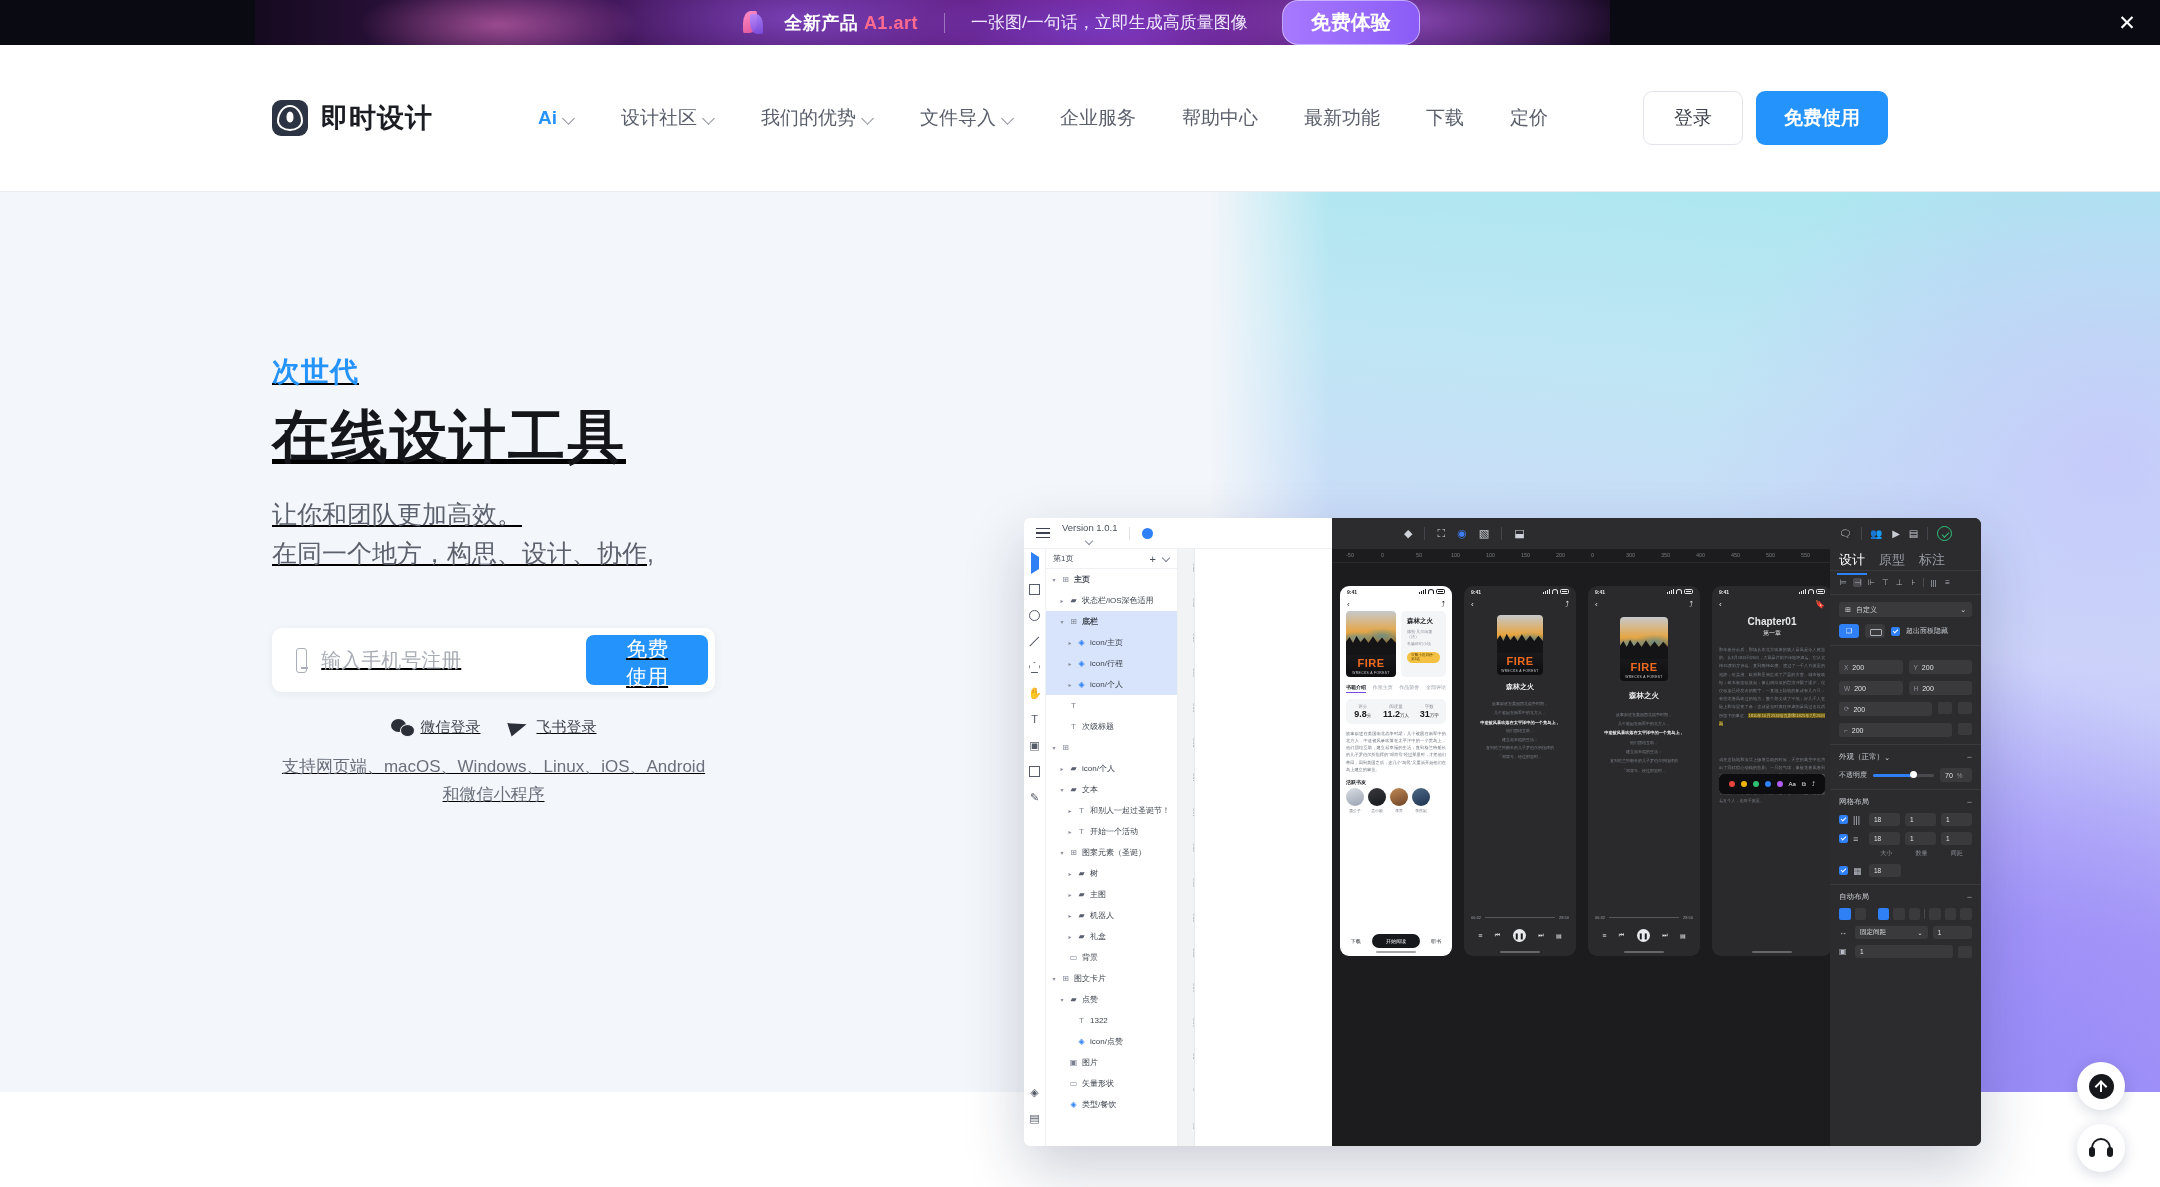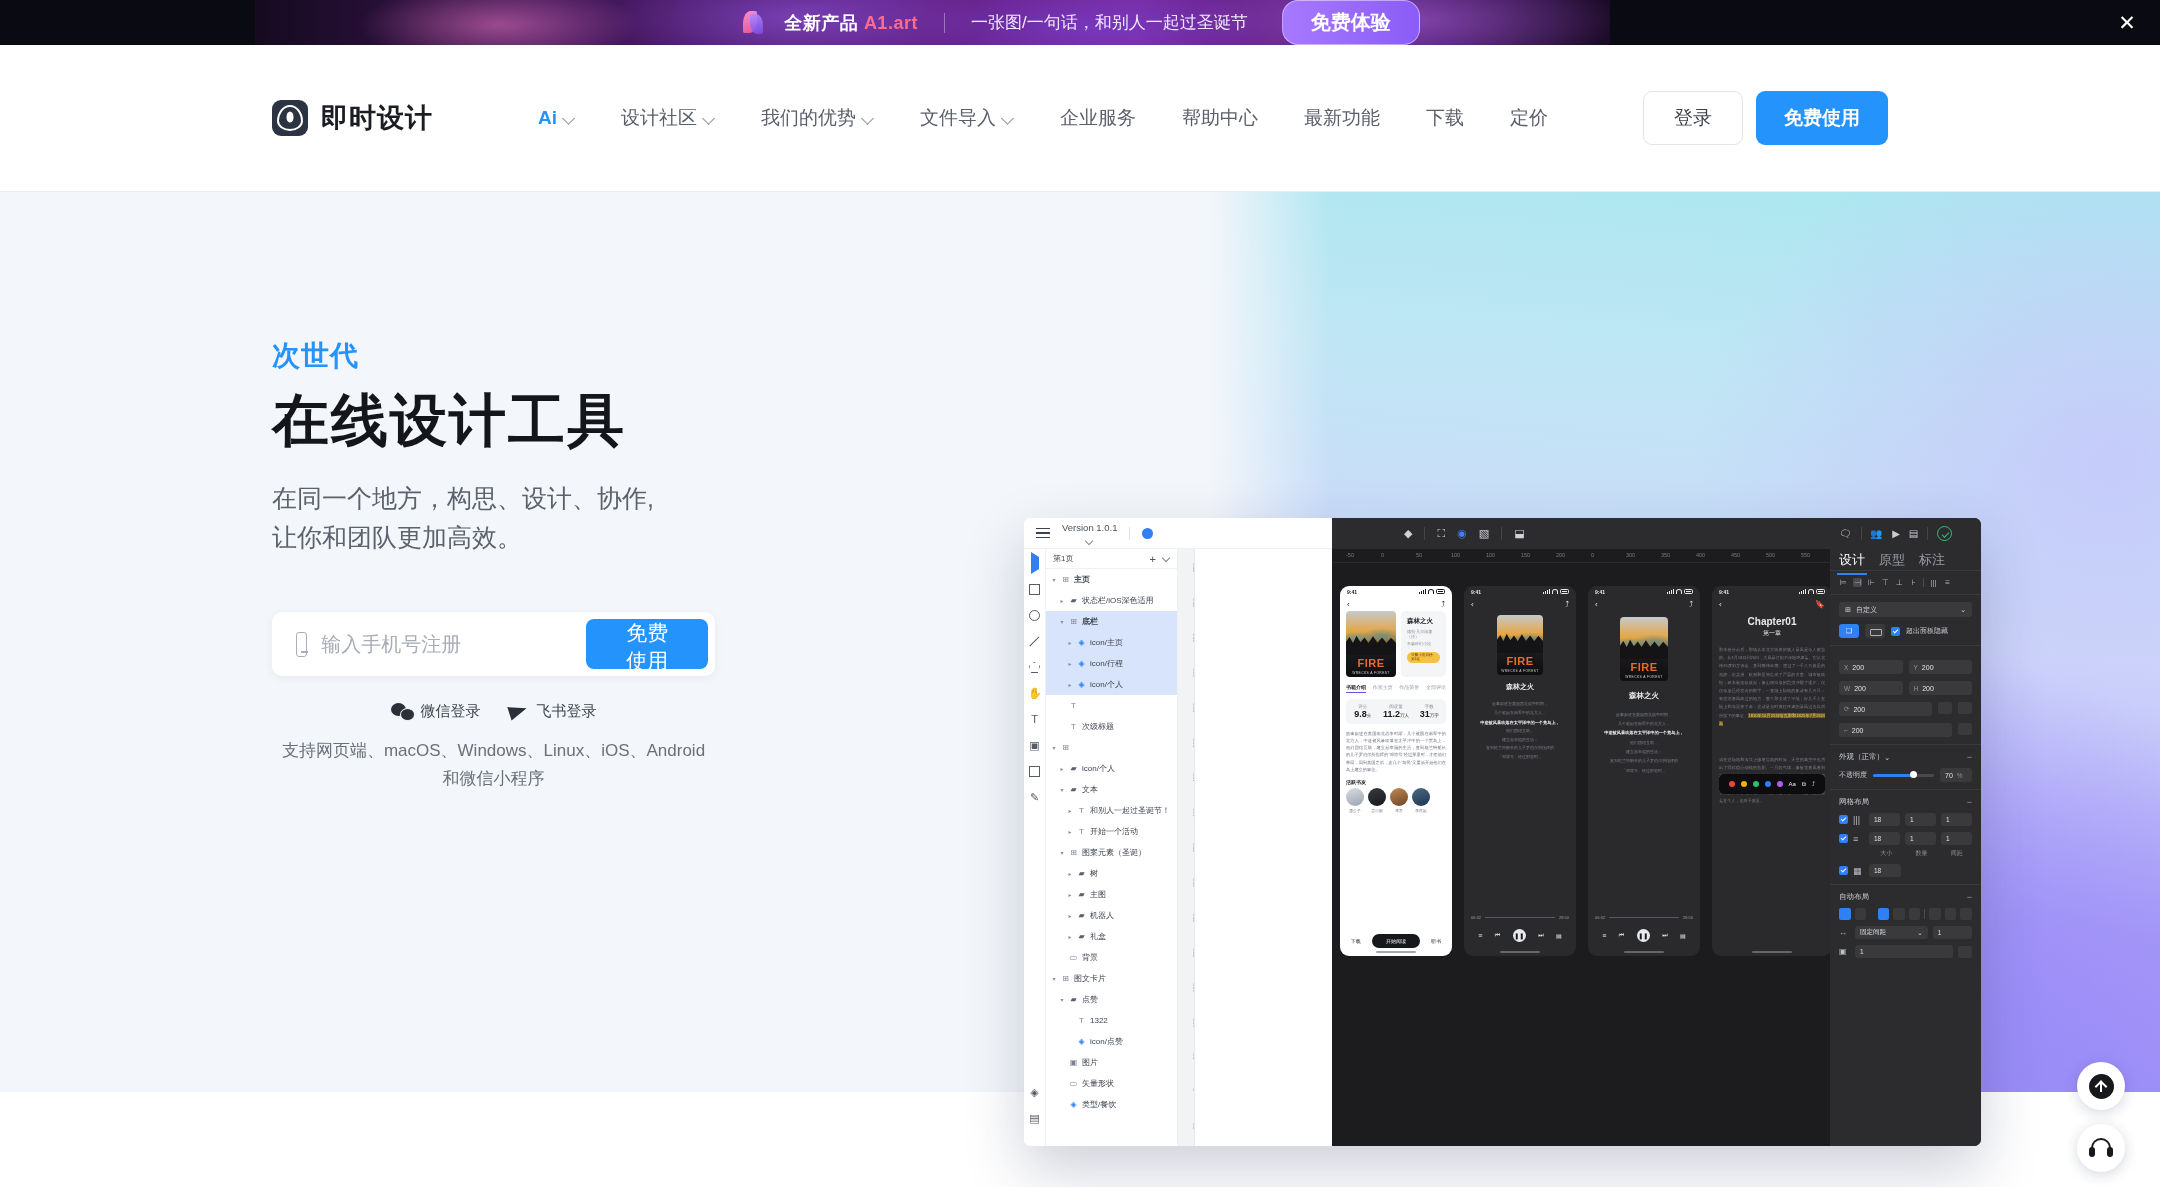--- a/index.html
+++ b/index.html
@@ -107,21 +107,21 @@
       radial-gradient(ellipse 700px 520px at 8% 88%, rgba(143,215,232,.95), transparent 62%),
       radial-gradient(ellipse 900px 600px at 62% 95%, rgba(150,135,248,.95), transparent 68%),
       radial-gradient(ellipse 600px 500px at 95% 30%, rgba(198,200,250,.9), transparent 70%),
       linear-gradient(185deg,#aae7ef 0%, #bfe6f4 22%, #cfd8fa 48%, #a99cf7 76%, #9c8ff6 100%);
   }
   .hero-gradient-fadeleft{
     position:absolute; left:1210px; top:0; width:120px; height:900px;
     background:linear-gradient(90deg,#f3f6fa, rgba(243,246,250,0));
   }
 
-  .hero-left { position:absolute; left:272px; top:0; width:520px; }
+  .hero-left { position:absolute; left:272px; top:16px; width:520px;text-decoration:underline; }
   .kicker { margin-top:145px; font-size:28px; font-weight:bold; color:#2593fc; letter-spacing:1px; }
   .headline { margin-top:14px; font-size:57px; font-weight:bold; color:#14161a; letter-spacing:2px; line-height:1.12; }
   .subline { margin-top:26px; font-size:25px; color:#5c626d; line-height:1.55; }
 
   .signup {
     margin-top:56px; width:443px; height:64px; background:#fff; border-radius:10px;
     display:flex; align-items:center; padding:7px; box-shadow:0 2px 10px rgba(30,40,70,.06);
   }
   .phone-icon { width:17px; height:25px; border:1.7px solid #a9aeb8; border-radius:3px; margin-left:17px; position:relative;}
   .phone-icon::after{ content:""; position:absolute; left:4px; bottom:3px; width:7px; height:2px; background:#a9aeb8; }
@@ -354,21 +354,21 @@
     <div class="promo-bg"></div>
     <div class="promo-inner">
       <div class="promo-logo">
         <div class="leaf-a"></div>
           <div class="leaf-b"></div>
       </div>
       <div class="promo-title">
         <span>全新产品 </span><span class="brand">A1.art</span>
       </div>
       <div class="promo-div"></div>
-      <div class="promo-sub">一张图/一句话，和别人一起过圣诞节</div>
+      <div class="promo-sub">一张图/一句话，立即生成高质量图像</div>
       <div class="promo-cta">免费体验</div>
     </div>
     <div class="promo-close">✕</div>
   </div>
 
   <div class="nav">
     <div class="nav-logo">
       <div class="nav-logo-mark"></div>
       <div class="nav-logo-text">即时设计</div>
     </div>
@@ -412,22 +412,22 @@
   </div>
 
   <div class="hero">
     <div class="hero-gradient"></div>
     <div class="hero-gradient-fadeleft"></div>
 
     <div class="hero-left">
       <div class="kicker">次世代</div>
       <div class="headline">在线设计工具</div>
       <div class="subline">
+        <div>让你和团队更加高效。</div>
         <div>在同一个地方，构思、设计、协作,</div>
-        <div>让你和团队更加高效。</div>
       </div>
 
       <div class="signup">
         <div class="phone-icon"></div>
         <input class="signup-input" placeholder="输入手机号注册" style="">
         <button class="signup-btn">免费使用</button>
       </div>
 
 
       <div class="social-row">

